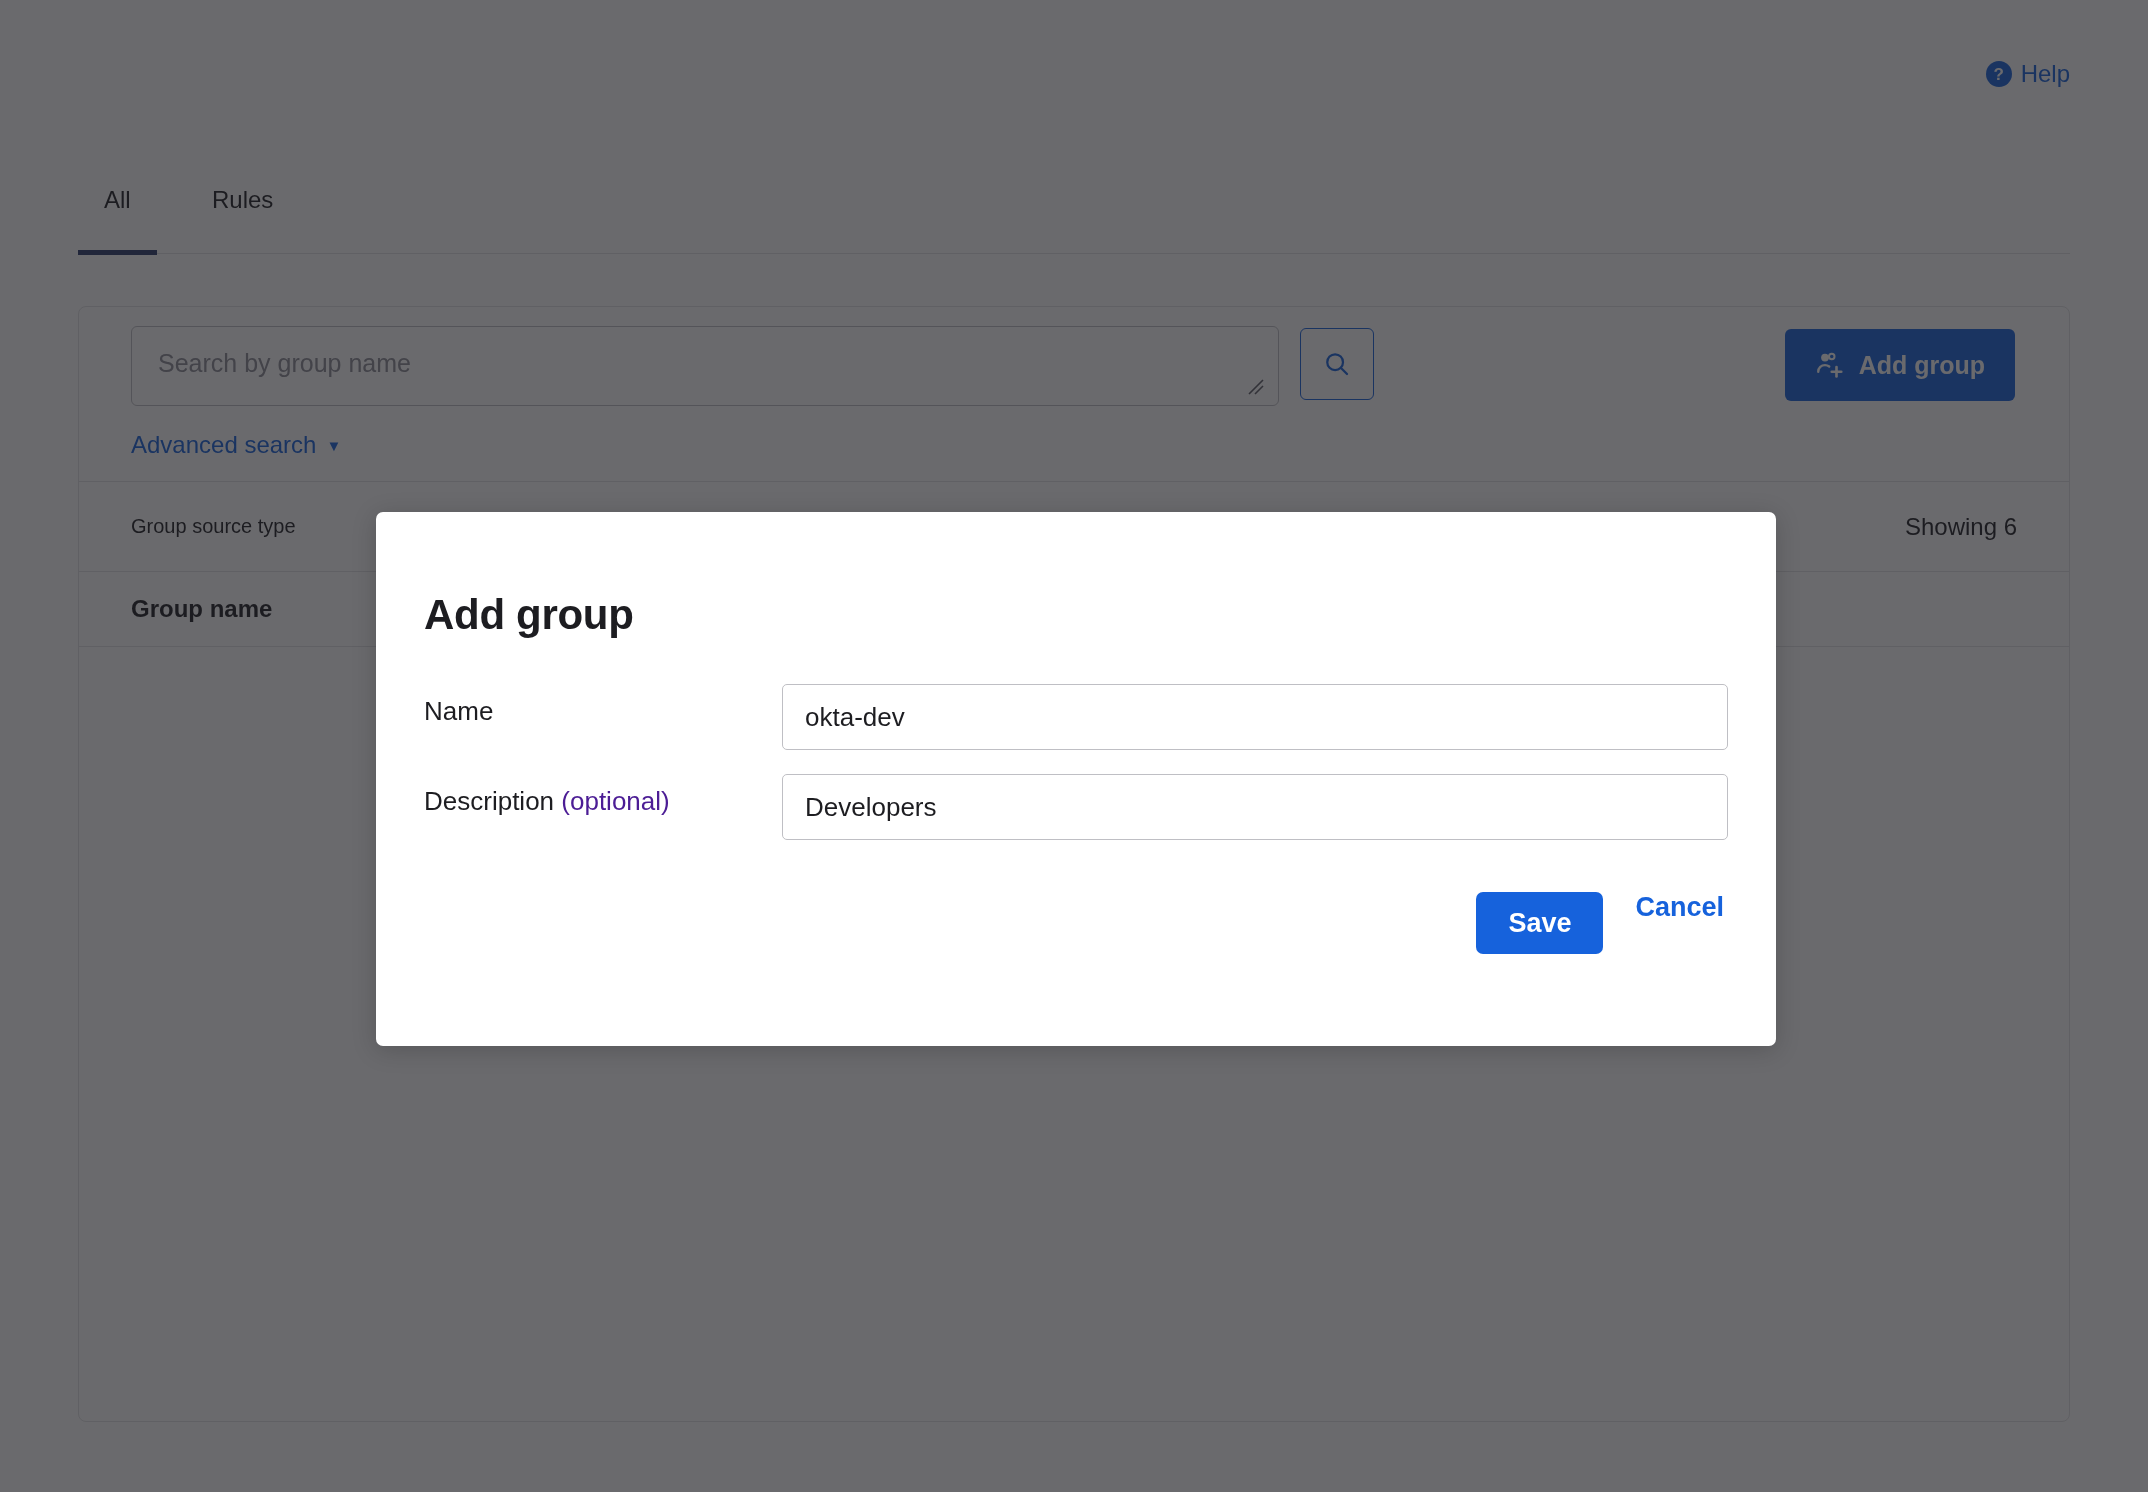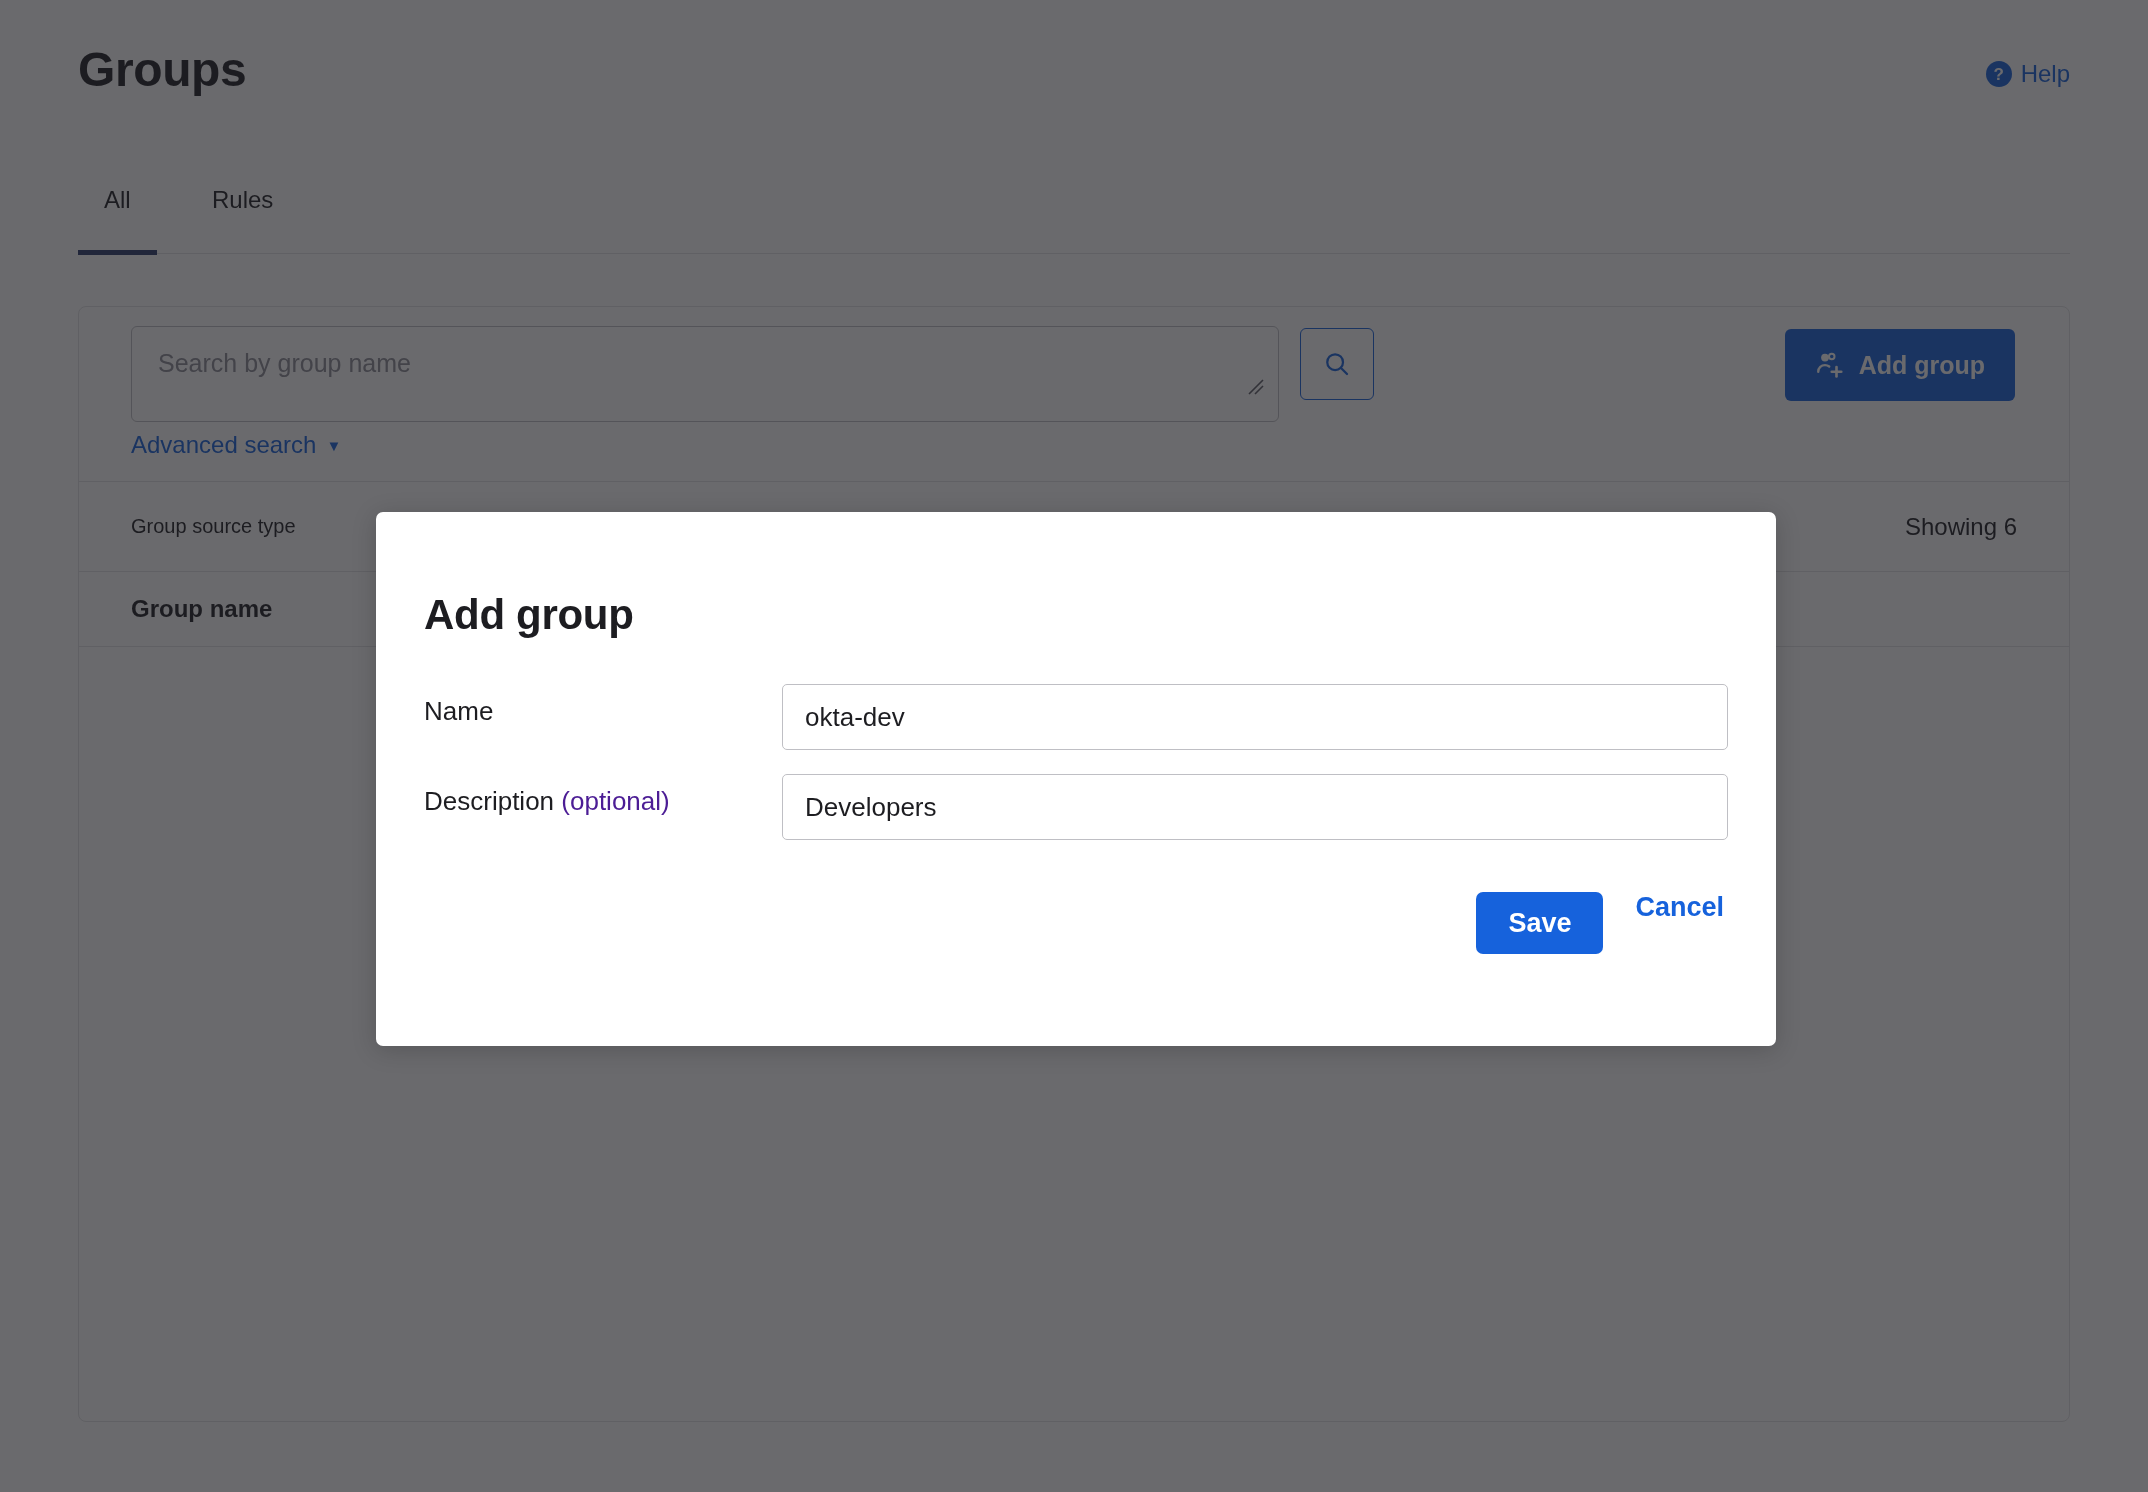--- a/index.html
+++ b/index.html
@@ -109,21 +109,21 @@
 
   .search-area {
     position: relative;
     height: 174px;
   }
   .search-box {
     position: absolute;
     left: 52px;
     top: 19px;
     width: 1148px;
-    height: 96px;
+    height: 80px;
     border: 1px solid #bfbfc4;
     border-radius: 6px;
     background: #ffffff;
     font-family: "Liberation Sans", sans-serif;
     font-size: 25px;
     color: #1d1d21;
     padding: 22px 26px;
     resize: none;
     outline: none;
   }
@@ -304,21 +304,20 @@
     cursor: pointer;
     padding: 0 16px;
   }
 </style>
 </head>
 <body>
 
 <div id="page">
 
   <div class="page-header">
-    <h1 class="page-title">Groups</h1>
     <a class="help-link">
       <span class="help-icon">?</span>
       <span>Help</span>
     </a>
   </div>
 
   <div class="tabs">
     <div class="tab tab-all active">
       <span>All</span>
     </div>

